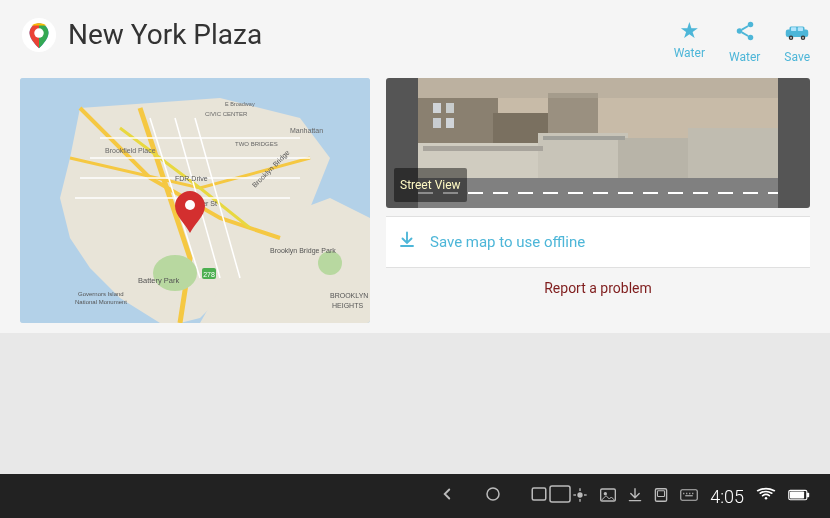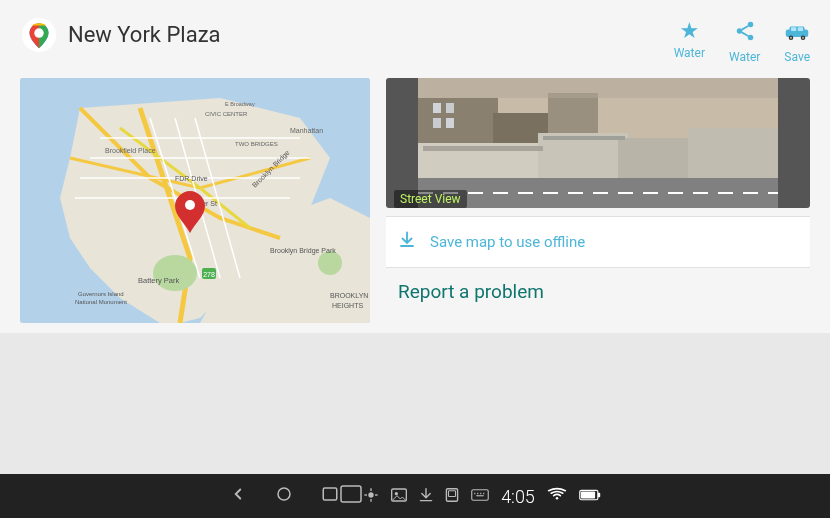--- a/index.html
+++ b/index.html
@@ -35,21 +35,21 @@
       gap: 10px;
     }
 
     .maps-icon {
       width: 38px;
       height: 38px;
       flex-shrink: 0;
     }
 
     .title-text h1 {
-      font-size: 22px;
+      font-size: 28px;
       font-weight: 400;
       color: #333;
       line-height: 1.2;
     }
 
     .title-text .subtitle {
       font-size: 13px;
       color: #888;
       margin-top: 2px;
     }
@@ -115,26 +115,26 @@
       background: #555;
       border-radius: 3px;
       overflow: hidden;
       position: relative;
       cursor: pointer;
       flex-shrink: 0;
     }
 
     .street-view-label {
       position: absolute;
-      bottom: 0;
+      bottom: 6px;
       left: 8px;
-      color: #bef264;
+      color: #fef9c3;
       font-size: 12px;
       background: rgba(0,0,0,0.45);
-      padding: 2px 6px;
+      padding: 10px 6px;
       border-radius: 2px;
     }
 
     
     .save-offline-btn {
       display: flex;
       align-items: center;
       gap: 14px;
       padding: 14px 12px;
       background: white;
@@ -147,36 +147,37 @@
     }
 
     .save-offline-btn .dl-icon {
       font-size: 18px;
       color: #4db6d8;
     }
 
     
     .report-problem {
       padding: 12px 12px;
-      color: #0f766e;
-      font-size: 19px;
+      color: #7f1d1d;
+      font-size: 14px;
       cursor: pointer;
+      text-align: center;
     }
 
     
     .status-bar {
       position: absolute;
       bottom: 0;
       left: 0;
       width: 830px;
       height: 44px;
       background: #222;
       display: flex;
       align-items: center;
-      justify-content: center;
+      justify-content: flex-end;
       padding: 0 20px;
     }
 
     .nav-buttons {
       display: flex;
       align-items: center;
       gap: 28px;
     }
 
     .nav-icon {

